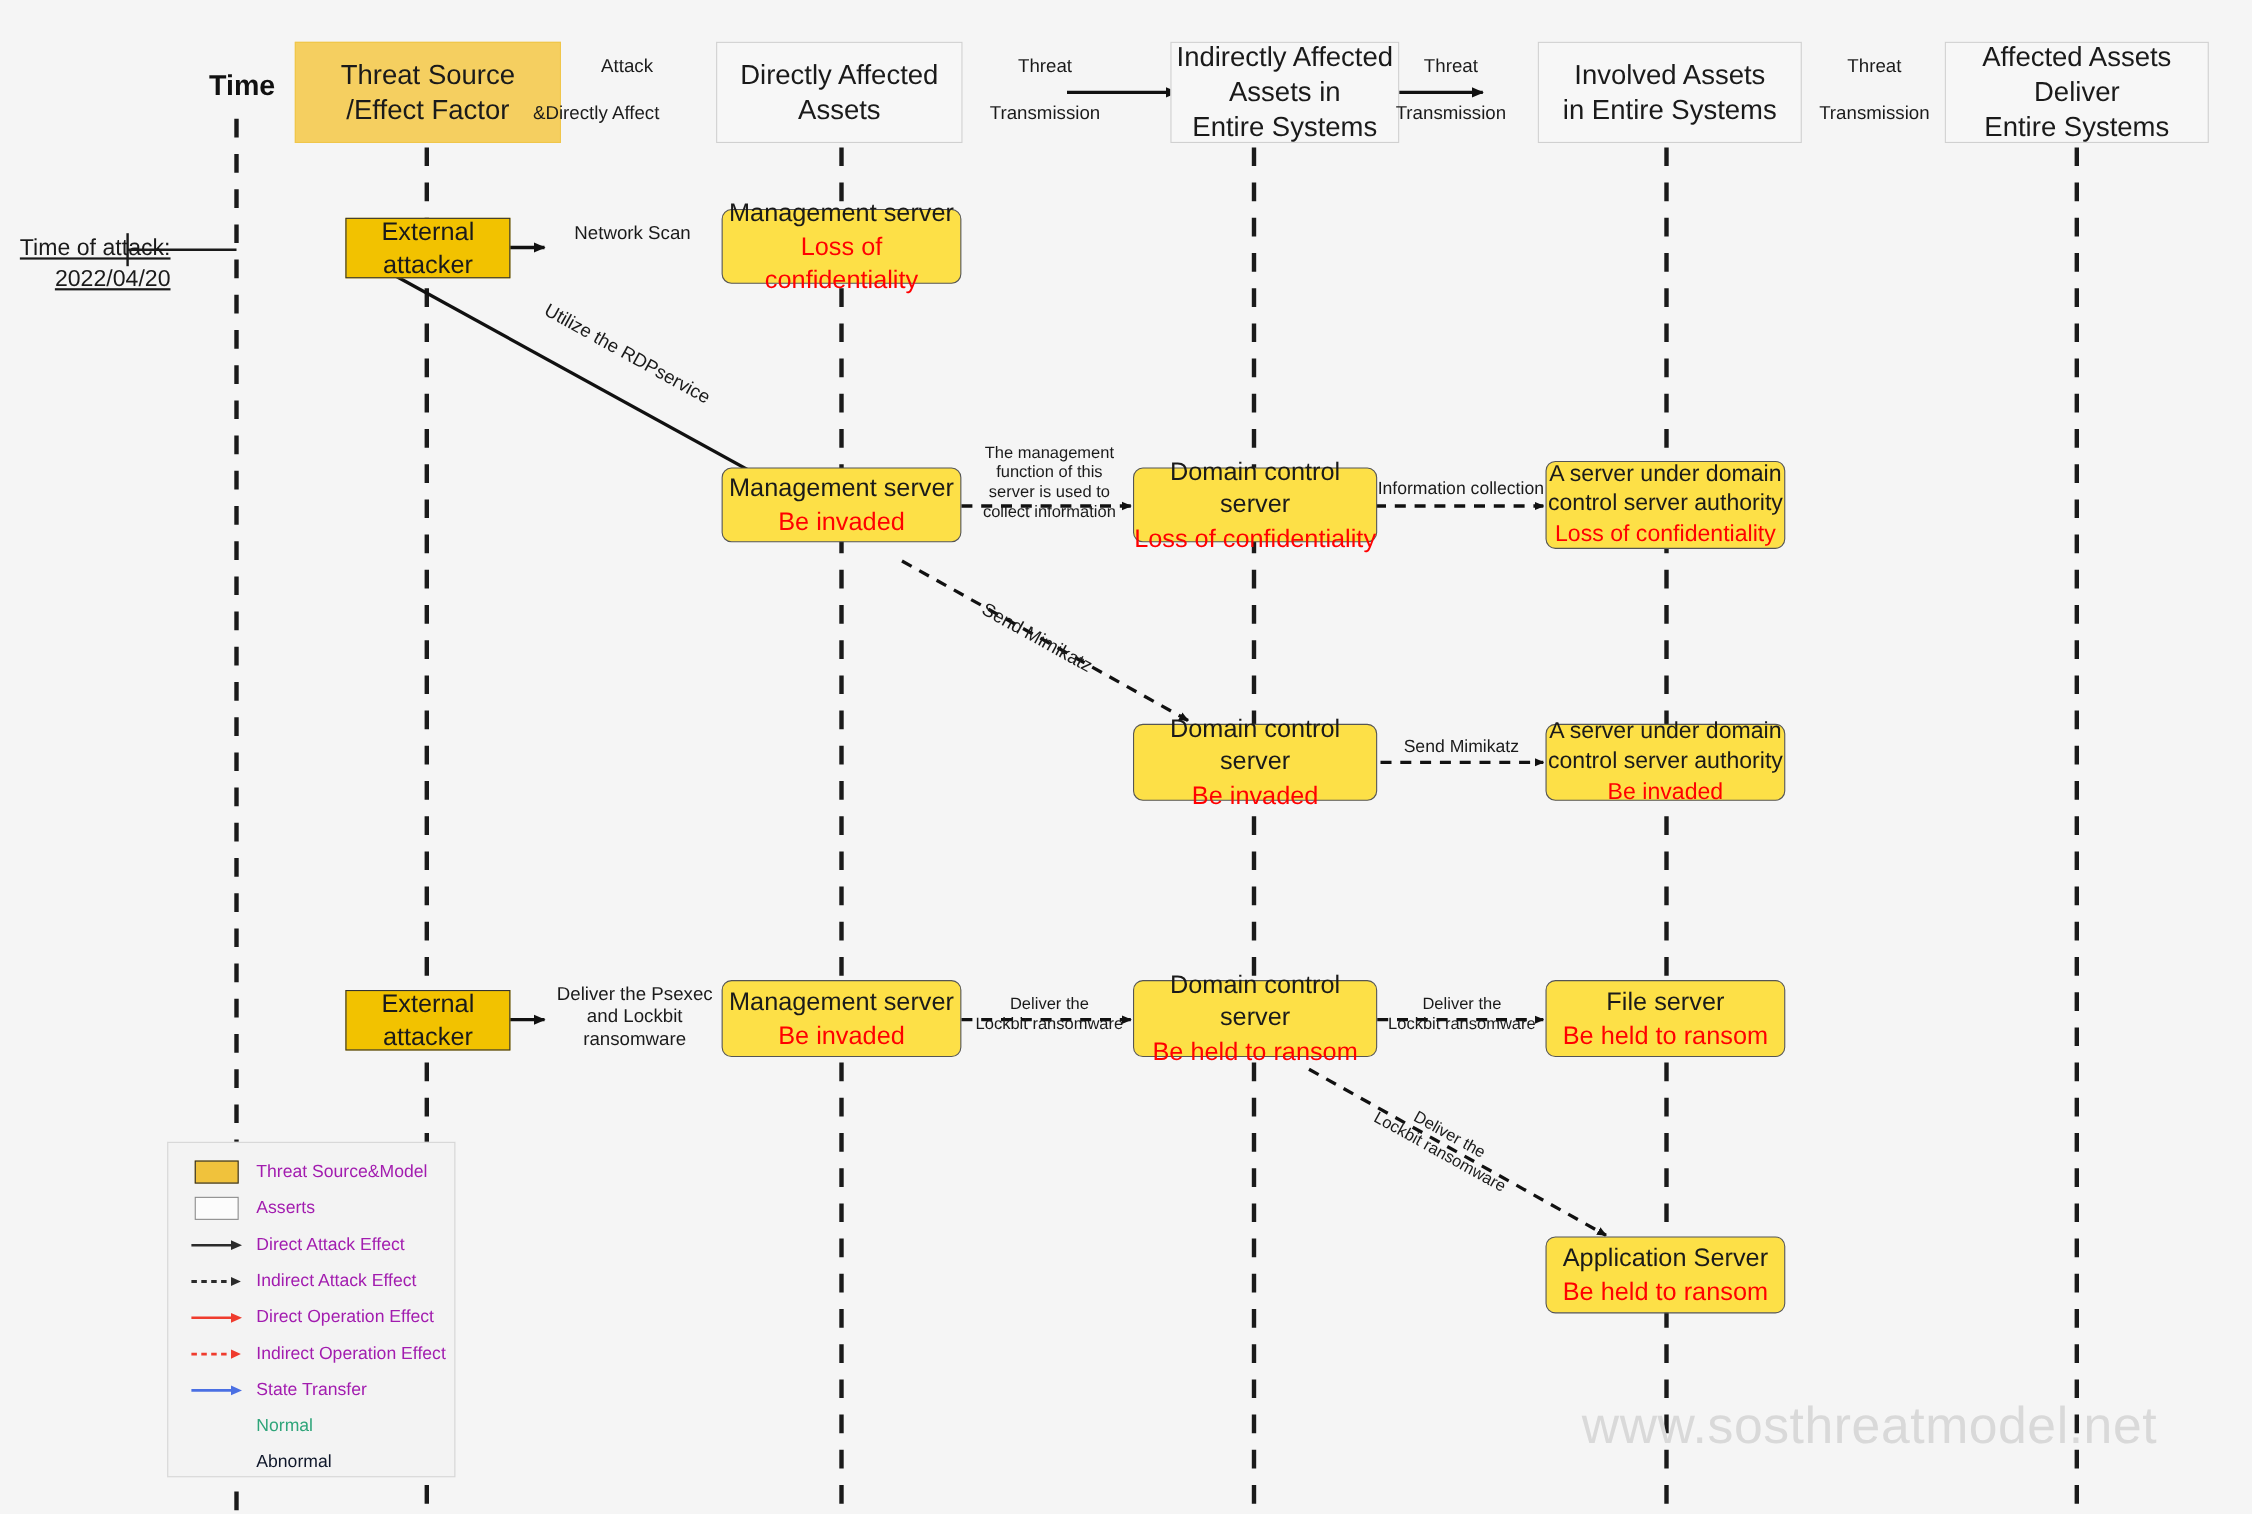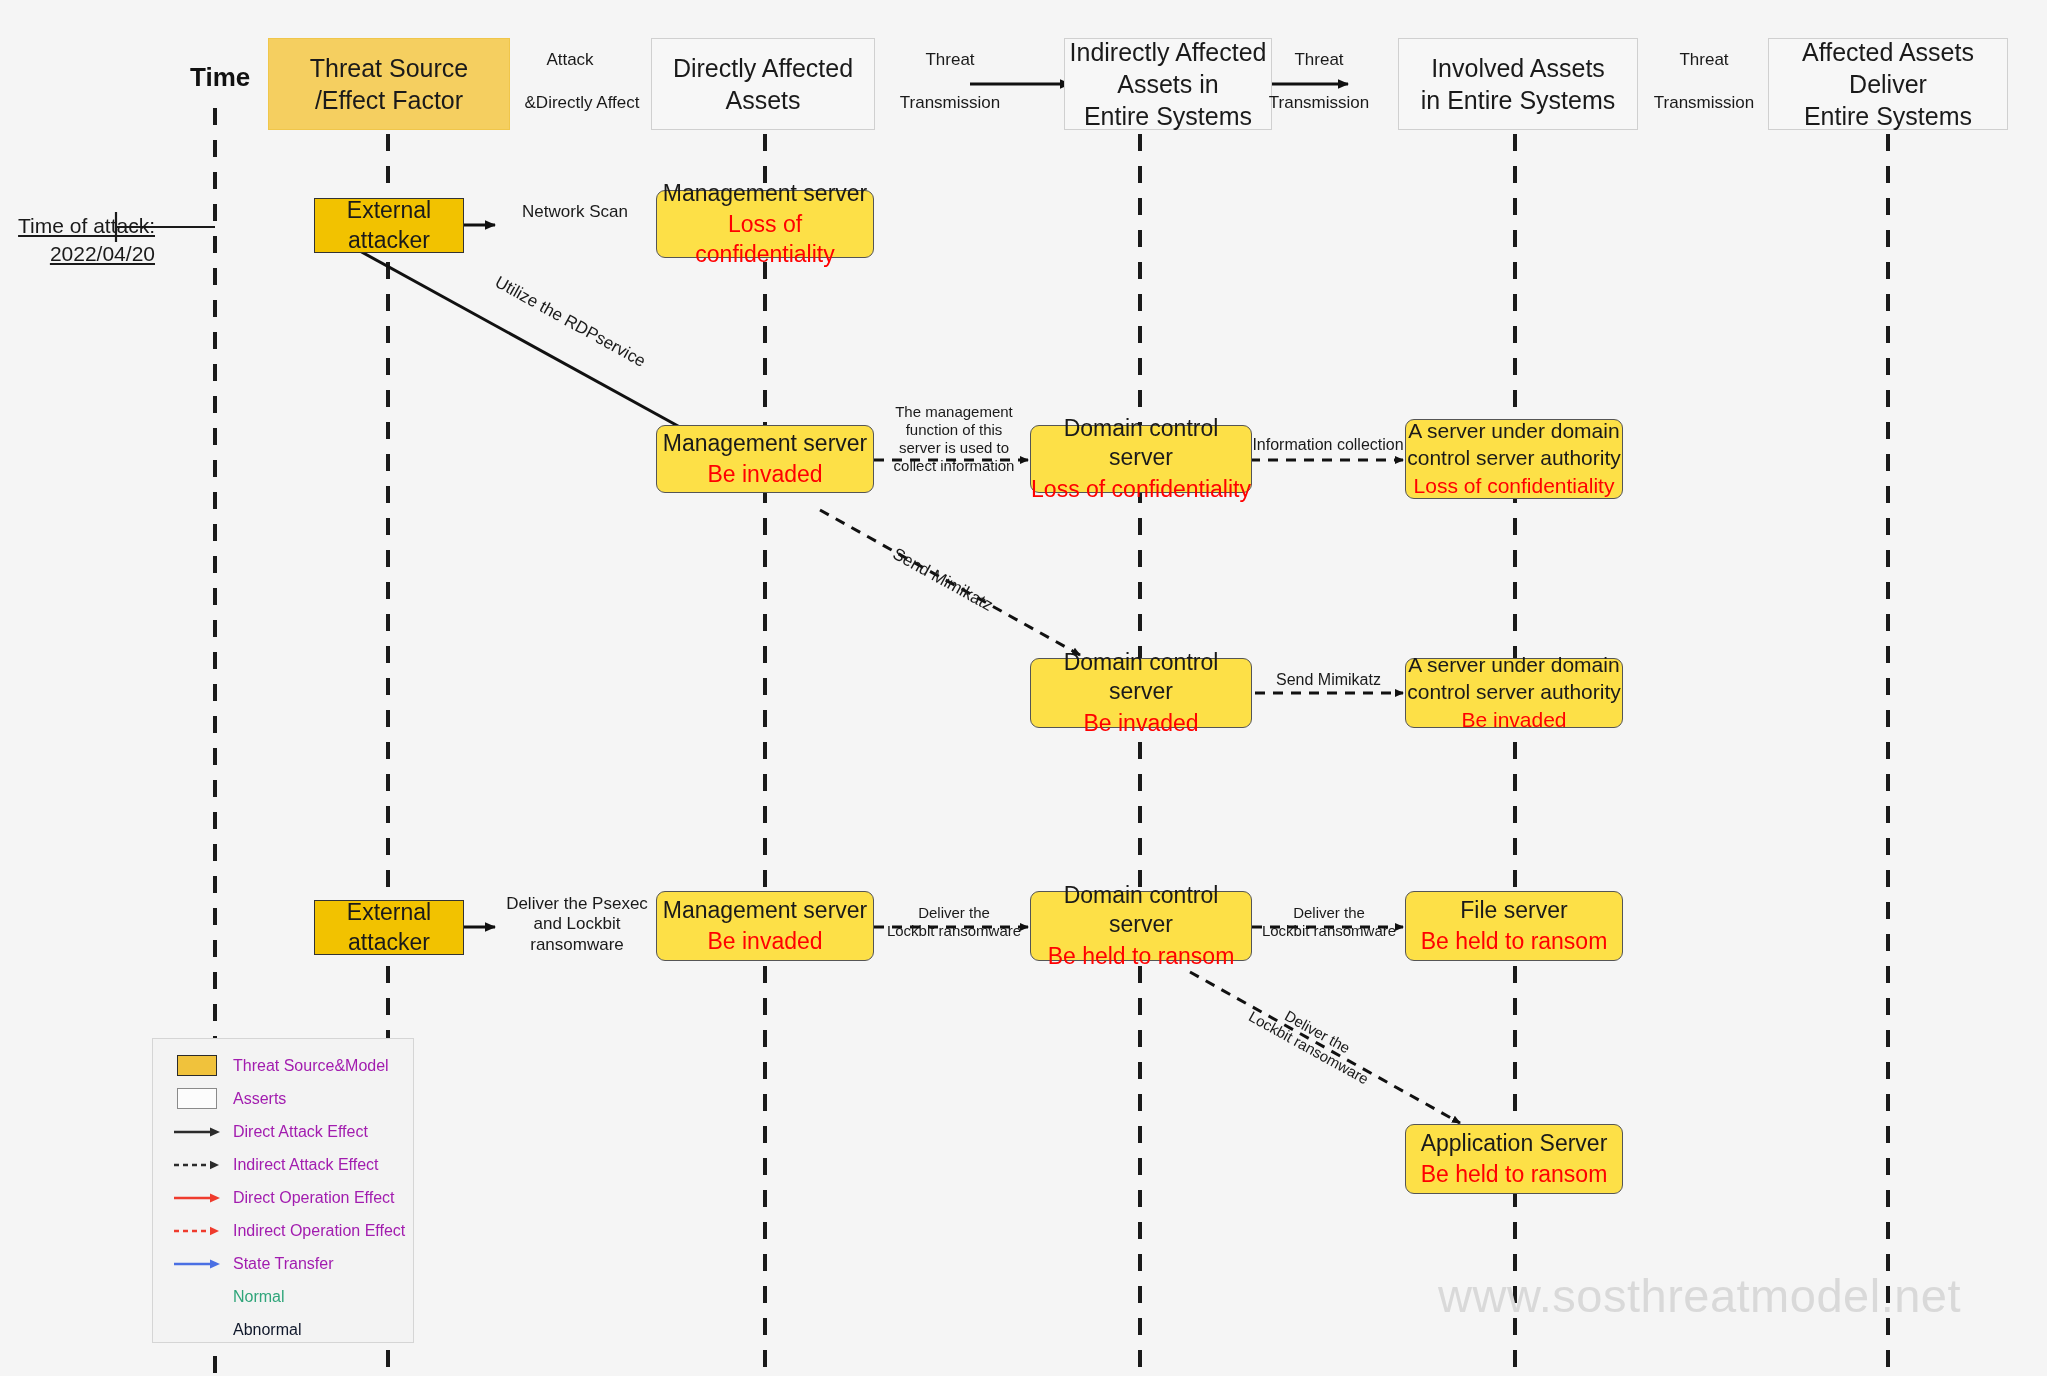--- a/index.html
+++ b/index.html
@@ -191,21 +191,21 @@
 in Entire Systems</span>
   </div>
 
   <div class="node hdr" style="left:1768px; top:38px; width:240px; height:92px;">
     <span style="white-space:pre-line">Affected Assets
 Deliver
 Entire Systems</span>
   </div>
 
   <div class="edge-label" style="left:500px; top:50px; width:140px;">Attack</div>
-  <div class="edge-label" style="left:512px; top:93px; width:140px;">&amp;Directly Affect</div>
+  <div class="edge-label" style="left:472px; top:93px; width:140px;">&amp;Directly Affect</div>
 
   <div class="edge-label" style="left:890px; top:50px; width:120px;">Threat</div>
   <div class="edge-label" style="left:890px; top:93px; width:120px;">Transmission</div>
 
   <div class="edge-label" style="left:1258px; top:50px; width:122px;">Threat</div>
   <div class="edge-label" style="left:1258px; top:93px; width:122px;">Transmission</div>
 
   <div class="edge-label" style="left:1643px; top:50px; width:122px;">Threat</div>
   <div class="edge-label" style="left:1643px; top:93px; width:122px;">Transmission</div>
 

